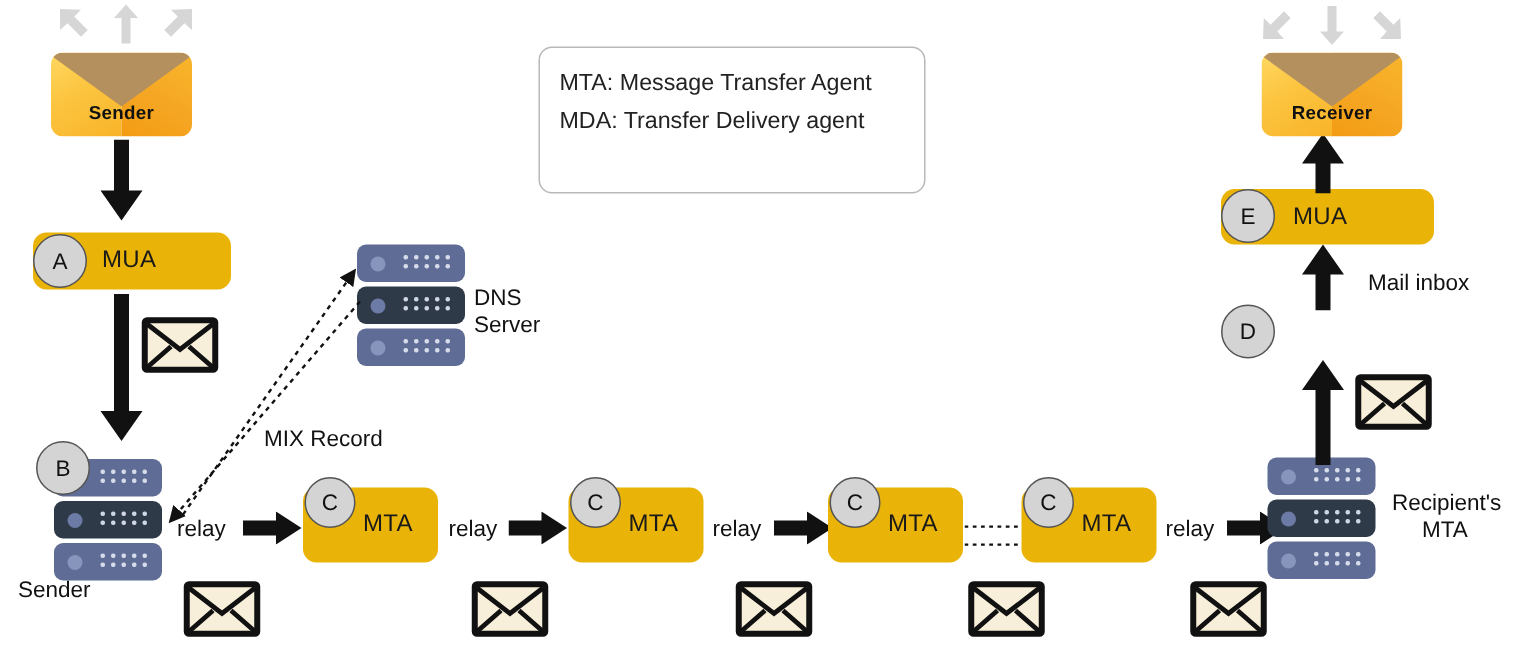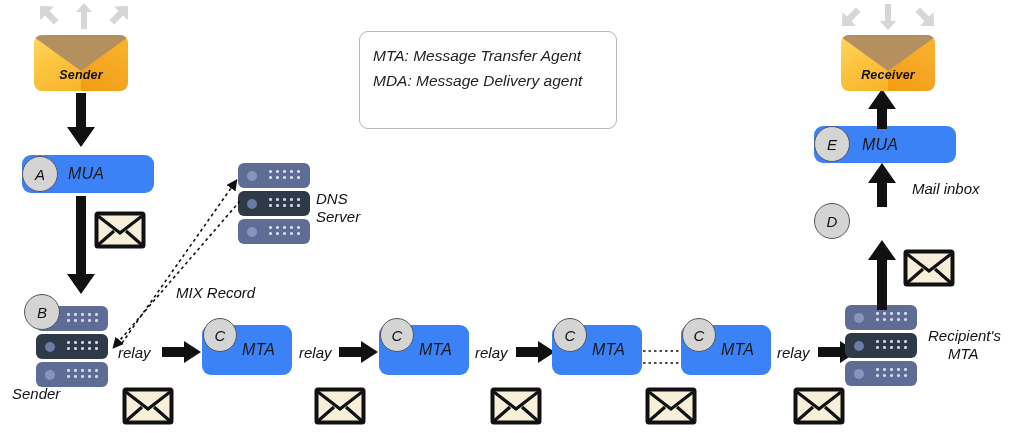--- a/index.html
+++ b/index.html
@@ -2,26 +2,26 @@
 <html><head>
 <meta charset="utf-8">
 <style>
   html,body{margin:0;padding:0;}
   body{
     width:1016px;height:433px;
     background:#ffffff;
     font-family:"Liberation Sans", sans-serif;
     overflow:hidden;
   }
-  #stage{position:relative;width:947px;height:433px;font-style:italic;}
+  #stage{position:relative;width:947px;height:433px;}
 
   
   .agent-box{
     position:absolute;
-    background:#3b82f6;
+    background:#eab308;
     border-radius:9px;
     display:flex;align-items:center;
     box-sizing:border-box;
   }
   .agent-label{
     font-size:16px;color:#1a1a1a;
     font-family:"Liberation Sans", sans-serif;
     letter-spacing:.2px;
   }
   .step-circle{
@@ -110,21 +110,21 @@
   
   .dotline{position:absolute;}
 </style>
 </head>
 <body>
 
 <div id="stage">
 
   <div id="legend">
     <div>MTA: Message Transfer Agent</div>
-    <div>MDA: Message Delivery agent</div>
+    <div>MDA: Transfer Delivery agent</div>
   </div>
 
   <svg class="garrow" style="left:34px;top:2px;" width="100" height="30" viewBox="0 0 100 30">
     <g fill="#d6d6d6">
       <path d="M6 4 L6 18 L11 13.5 L20 22.5 L24.5 18 L15.5 9 L20 4.5 Z"></path>
       <path d="M50 1 L42 10 L47 10 L47 27 L53 27 L53 10 L58 10 Z"></path>
       <path d="M94 4 L94 18 L89 13.5 L80 22.5 L75.5 18 L84.5 9 L80 4.5 Z"></path>
     </g>
   </svg>
 

